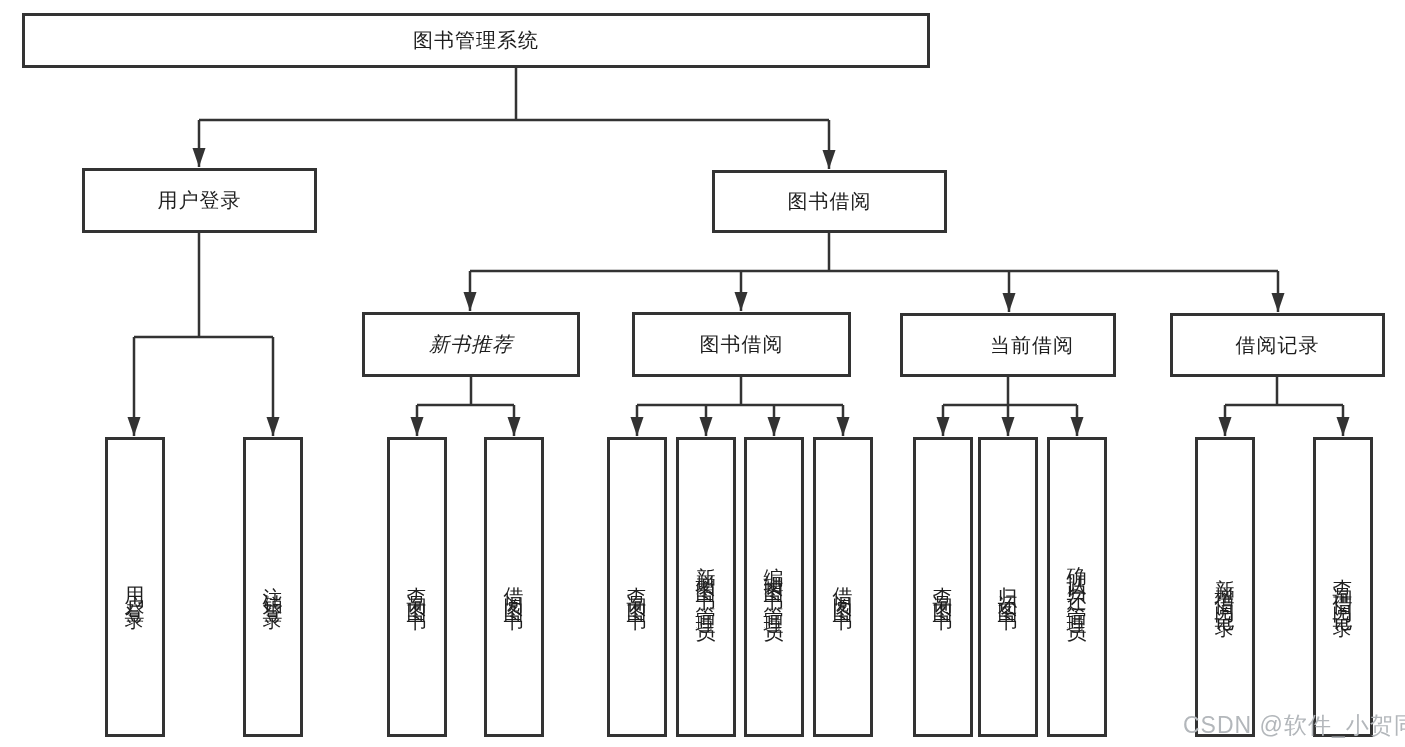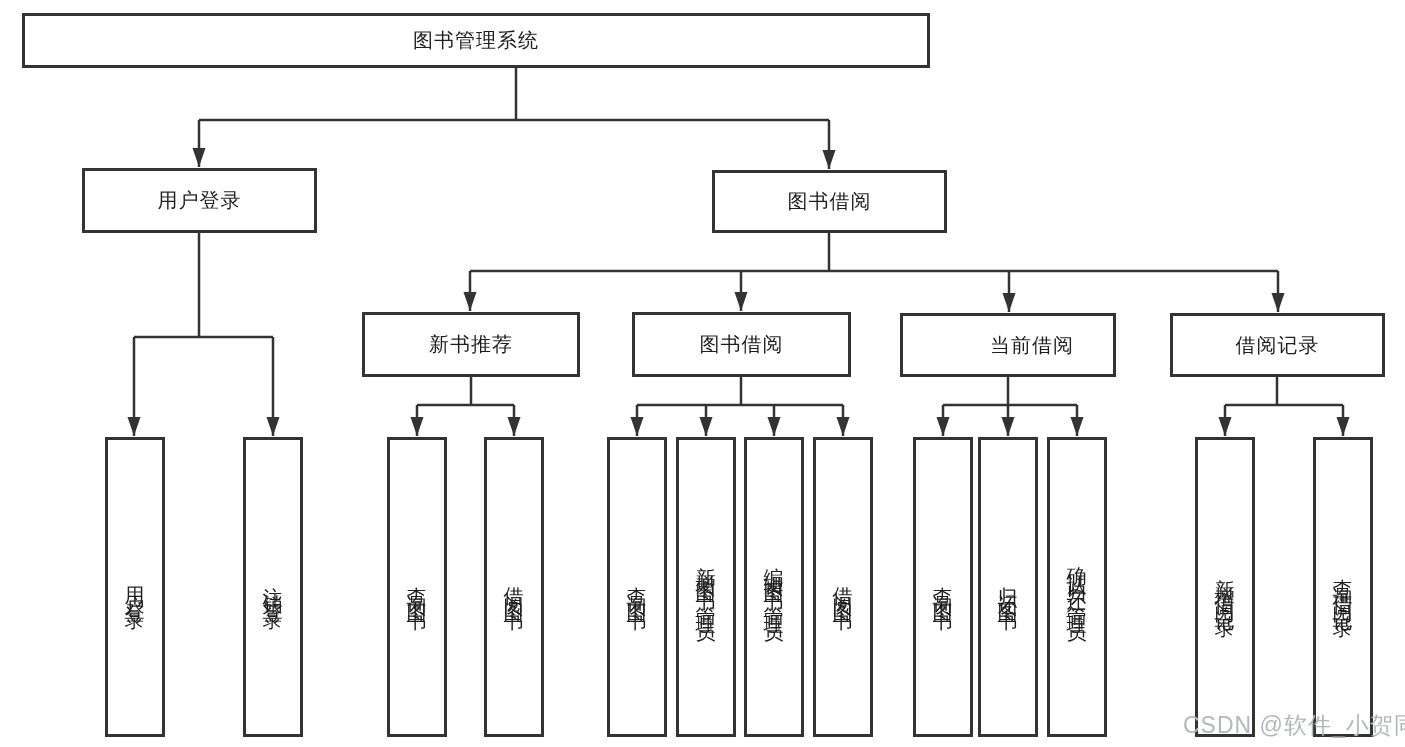--- a/index.html
+++ b/index.html
@@ -58,21 +58,21 @@
     font-size: 23px;
     color: #b3b7bb;
     letter-spacing: 1px;
     white-space: nowrap;
     z-index: 5;
   }
   
   .p-root { left: 10px;   top: 13px;  width: 908px; height: 55px; margin-left: 12px; }
   .p-ul   { left: 82px;   top: 168px; width: 235px;  height: 65px; }
   .p-bm   { left: 712px;  top: 170px; width: 235px;  height: 63px; }
-  .p-nb   { left: 362px;  top: 312px; width: 218px;  height: 65px; }
+  .p-nb   { left: 362px;  top: 312px; width: 218px;  height: 65px; font-style: italic; }
   .p-bb   { left: 632px;  top: 312px; width: 219px;  height: 65px; }
   .p-cb   { left: 900px;  top: 313px; width: 216px;  height: 64px; padding-left: 48px; }
   .p-br   { left: 1170px; top: 313px; width: 215px;  height: 64px; }
   .p-l1  { left: 105px; }  .p-l2  { left: 243px; }
   .p-l3  { left: 387px; }  .p-l4  { left: 484px; }
   .p-l5  { left: 607px; }  .p-l6  { left: 676px; }
   .p-l7  { left: 744px; }  .p-l8  { left: 813px; }
   .p-l9  { left: 913px; }  .p-l10 { left: 978px; } .p-l11 { left: 1047px; }
   .p-l12 { left: 1195px; } .p-l13 { left: 1313px; }
 </style>

